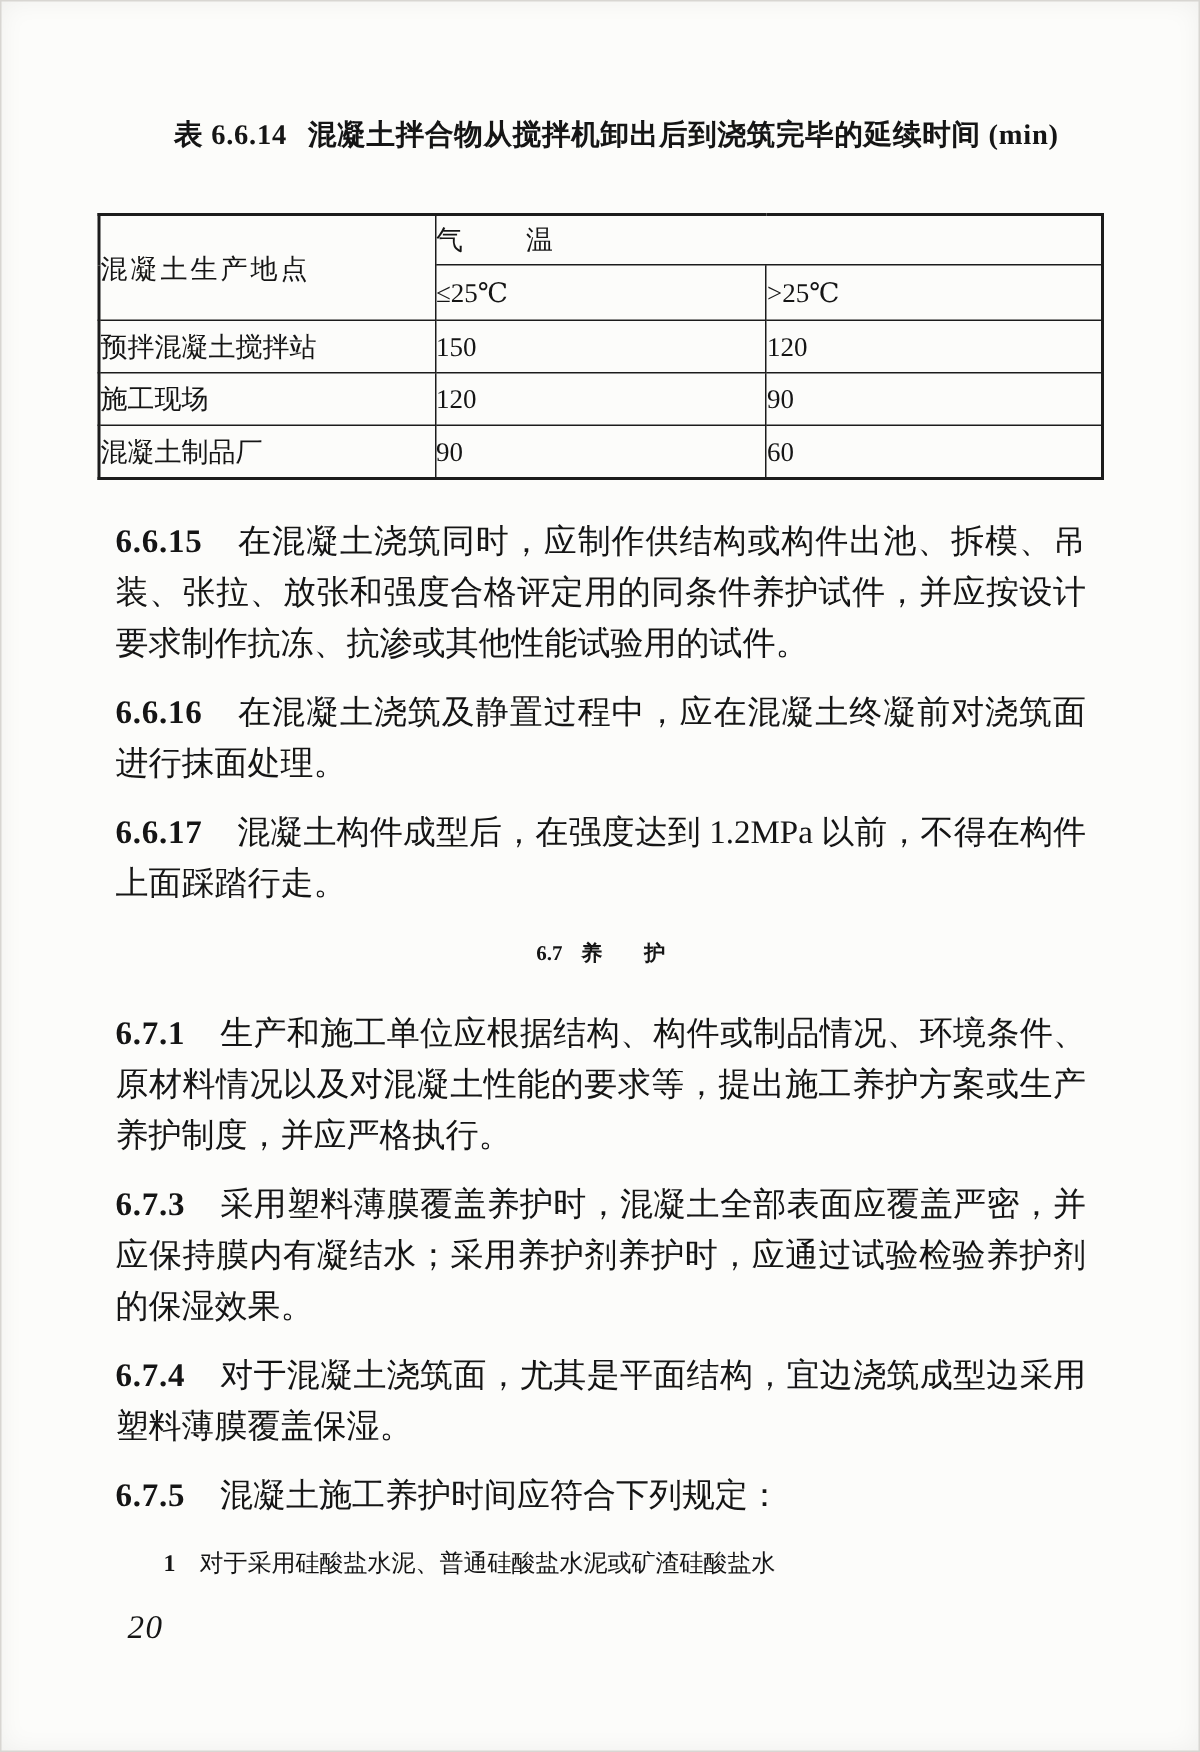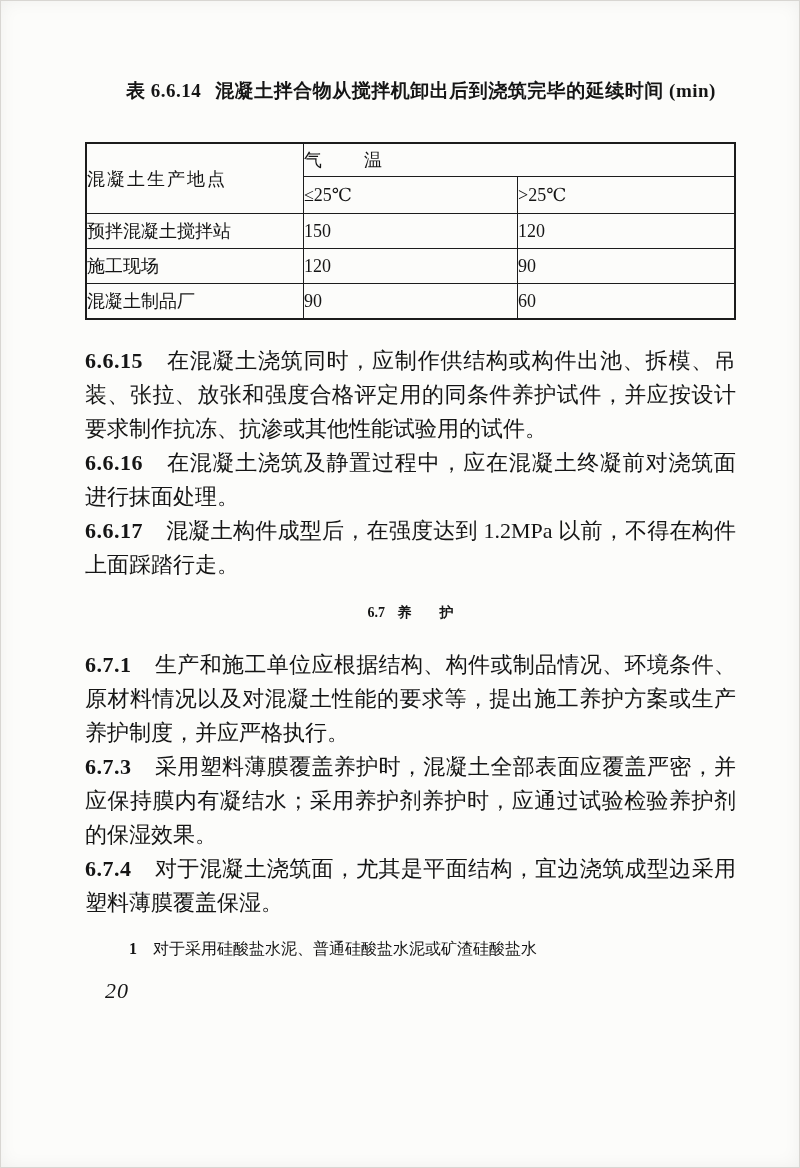--- a/index.html
+++ b/index.html
@@ -9,21 +9,21 @@
     font-family:"Liberation Serif","DejaVu Serif",serif;
   }
   .page {
     position:relative;
     width:800px; height:1168px;
     background:#fcfcfa;
     box-shadow: inset 0 0 0 1px #d8d6d2, inset 0 0 18px rgba(0,0,0,0.06);
     overflow:hidden;
     color:#151515;
     box-sizing:border-box;
-    padding:52px 64px 0 85px;
+    padding:52px 64px 0 65px;
   }
   .caption {
     text-align:center;
     font-weight:bold;
     font-size:19px;
     line-height:26px;
     letter-spacing:0.5px;
     white-space:pre-wrap;
   }
   .caption .lbl { margin-right:14px; }
@@ -40,21 +40,21 @@
     font-size:18px;
     padding:0;
     white-space:pre-wrap;
   }
   table.spec { border:2px solid #1c1c1c; }
   td.h1 { height:32px; letter-spacing:2px; }
   td.h2 { height:36px; }
   td.body-row { height:34px; }
   .content { margin-top:24px; }
   p.clause {
-    margin:0;
+    margin:12px;
     font-size:22px;
     line-height:34px;
     text-align:justify;
     text-justify:inter-ideograph;
   }
   .cnum { font-weight:bold; margin-right:1.05em; letter-spacing:0.5px; }
   h2.section {
     margin:14px 0 18px 0;
     text-align:center;
     font-size:14px;
@@ -131,20 +131,21 @@
 
     <h2 class="section"><span class="secnum">6.7</span><span>养　　护</span></h2>
 
     <p class="clause"><span class="cnum">6.7.1</span><span>生产和施工单位应根据结构、构件或制品情况、环境条件、原材料情况以及对混凝土性能的要求等，提出施工养护方案或生产养护制度，并应严格执行。</span></p>
 
 
     <p class="clause"><span class="cnum">6.7.3</span><span>采用塑料薄膜覆盖养护时，混凝土全部表面应覆盖严密，并应保持膜内有凝结水；采用养护剂养护时，应通过试验检验养护剂的保湿效果。</span></p>
 
     <p class="clause"><span class="cnum">6.7.4</span><span>对于混凝土浇筑面，尤其是平面结构，宜边浇筑成型边采用塑料薄膜覆盖保湿。</span></p>
 
+    <p class="clause"><span class="cnum">6.7.5</span><span>混凝土施工养护时间应符合下列规定：</span></p>
 
     <p class="subitem"><span class="subnum">1</span><span>对于采用硅酸盐水泥、普通硅酸盐水泥或矿渣硅酸盐水</span></p>
 
   </div>
 
   <div class="pagenum">20</div>
 
 </div>
 
 </body></html>

